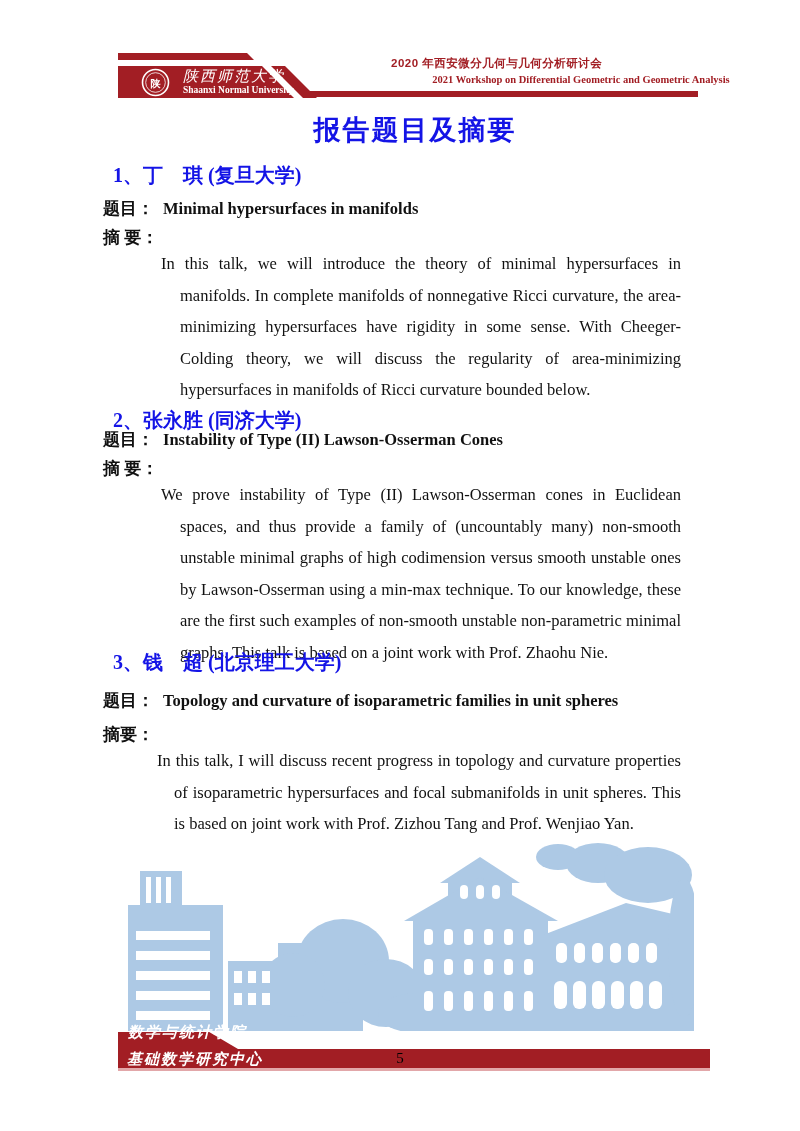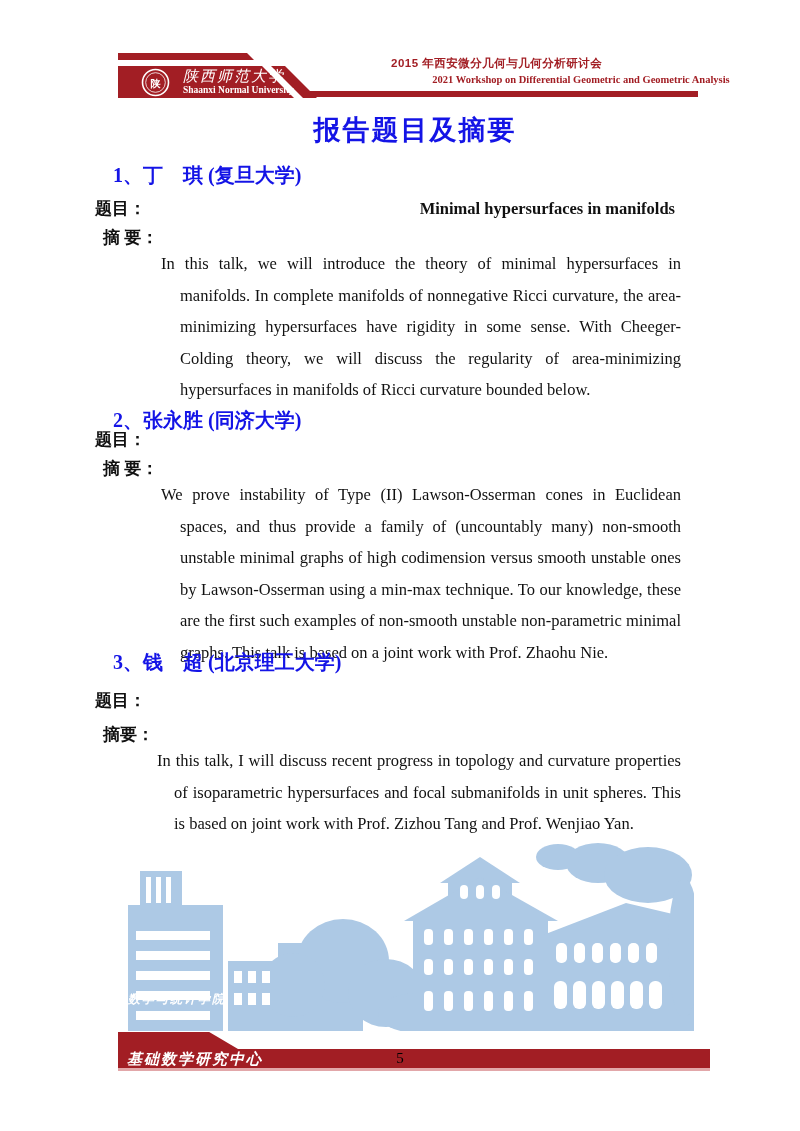--- a/index.html
+++ b/index.html
@@ -42,22 +42,22 @@
     letter-spacing:2px; font-family:"Liberation Sans",sans-serif;
   }
 
   
   .sec-heading {
     position:absolute; left:113px; width:560px;
     color:#1414e6; font-size:20px; font-weight:bold;
     font-family:"Liberation Serif",serif;
   }
   .talk-row {
-    position:absolute; left:95px; width:580px;
-    display:flex; align-items:baseline;justify-content:space-between;
+    position:absolute; left:103px; width:580px;
+    display:flex; align-items:baseline;
   }
   .talk-label { font-size:17px; font-weight:bold; flex:none; margin-right:9px; }
   .talk-title { font-size:16.5px; font-weight:bold; }
   .abstract-block { position:absolute; left:103px; width:578px; }
   .abstract-label {
     position:absolute; left:0; top:0; font-size:17px; font-weight:bold;
     line-height:31.5px;
   }
   .abstract-text {
     font-size:16.5px; line-height:31.5px; text-align:justify;
@@ -75,21 +75,21 @@
   }
   .foot-band {
     position:absolute; left:118px; top:1049px; width:592px; height:19px;
     background:#a21e24;
   }
   .foot-stripe {
     position:absolute; left:118px; top:1068px; width:592px; height:3px;
     background:#e2a7a9;
   }
   .foot-line1 {
-    position:absolute; left:128px; top:991px; color:#fff; font-size:12px;
+    position:absolute; left:128px; top:1023px; color:#fff; font-size:15px;
     font-weight:bold; font-style:italic; letter-spacing:2px;
     font-family:"Liberation Serif",serif;
   }
   .foot-line2 {
     position:absolute; left:127px; top:1050px; color:#fff; font-size:15px;
     font-weight:bold; font-style:italic; letter-spacing:2px;
     font-family:"Liberation Serif",serif;
   }
   .page-num {
     position:absolute; left:378px; top:1049px; width:44px; height:19px;
@@ -109,47 +109,49 @@
   </svg>
 
   <svg class="seal" viewBox="0 0 29 29" aria-hidden="false">
     <circle cx="14.5" cy="14.5" r="13" fill="none" stroke="#ffffff" stroke-width="1.6"></circle>
     <circle cx="14.5" cy="14.5" r="9.8" fill="none" stroke="#ffffff" stroke-width="0.8"></circle>
     <text x="14.5" y="18.6" text-anchor="middle" font-size="10" font-weight="bold" fill="#ffffff" font-family="Liberation Serif, serif">陕</text>
   </svg>
 
   <div class="uni-cn">陕西师范大学</div>
   <div class="uni-en">Shaanxi Normal University</div>
-  <div class="event-cn">2015 年西安微分几何与几何分析研讨会</div>
+  <div class="event-cn">2020 年西安微分几何与几何分析研讨会</div>
   <div class="event-en">2021 Workshop on Differential Geometric and Geometric Analysis</div>
 
   <div class="doc-title">报告题目及摘要</div>
 
   <div class="sec-heading" style="top:162px">1、丁　琪 (复旦大学)</div>
   <div class="talk-row" style="top:197px">
     <span class="talk-label">题目：</span>
     <span class="talk-title">Minimal hypersurfaces in manifolds</span>
   </div>
   <div class="abstract-block" style="top:222px">
     <span class="abstract-label">摘 要：</span>
     <p class="abstract-text">In this talk, we will introduce the theory of minimal hypersurfaces in manifolds. In complete manifolds of nonnegative Ricci curvature, the area-minimizing hypersurfaces have rigidity in some sense. With Cheeger-Colding theory, we will discuss the regularity of area-minimizing hypersurfaces in manifolds of Ricci curvature bounded below.</p>
   </div>
 
   <div class="sec-heading" style="top:407px">2、张永胜 (同济大学)</div>
   <div class="talk-row" style="top:428px">
     <span class="talk-label">题目：</span>
+    <span class="talk-title">Instability of Type (II) Lawson-Osserman Cones</span>
   </div>
   <div class="abstract-block" style="top:453px">
     <span class="abstract-label">摘 要：</span>
     <p class="abstract-text">We prove instability of Type (II) Lawson-Osserman cones in Euclidean spaces, and thus provide a family of (uncountably many) non-smooth unstable minimal graphs of high codimension versus smooth unstable ones by Lawson-Osserman using a min-max technique. To our knowledge, these are the first such examples of non-smooth unstable non-parametric minimal graphs. This talk is based on a joint work with Prof. Zhaohu Nie.</p>
   </div>
 
   <div class="sec-heading" style="top:649px">3、钱　超 (北京理工大学)</div>
   <div class="talk-row" style="top:689px">
     <span class="talk-label">题目：</span>
+    <span class="talk-title">Topology and curvature of isoparametric families in unit spheres</span>
   </div>
   <div class="abstract-block" style="top:719px">
     <span class="abstract-label">摘要：</span>
     <p class="abstract-text tight">In this talk, I will discuss recent progress in topology and curvature properties of isoparametric hypersurfaces and focal submanifolds in unit spheres. This is based on joint work with Prof. Zizhou Tang and Prof. Wenjiao Yan.</p>
   </div>
 
   <svg class="watermark" viewBox="0 0 566 188" preserveAspectRatio="none" aria-hidden="true">
     <g fill="#adc9e5">
 
       <rect x="12" y="28" width="42" height="40"></rect>

